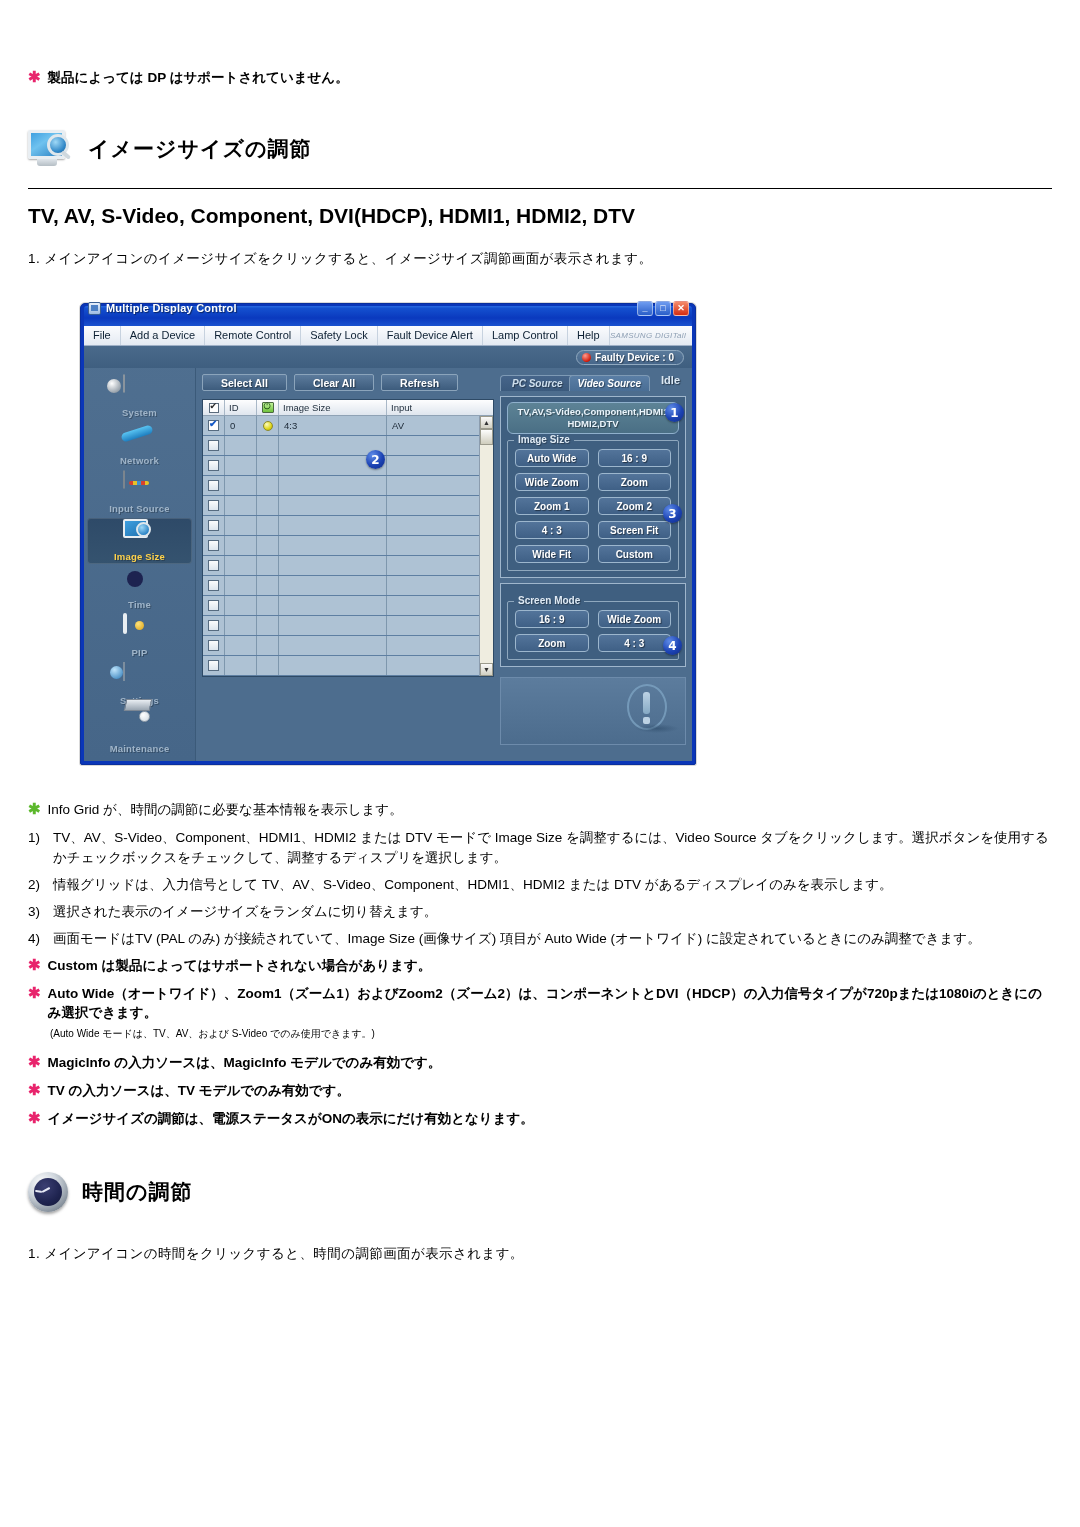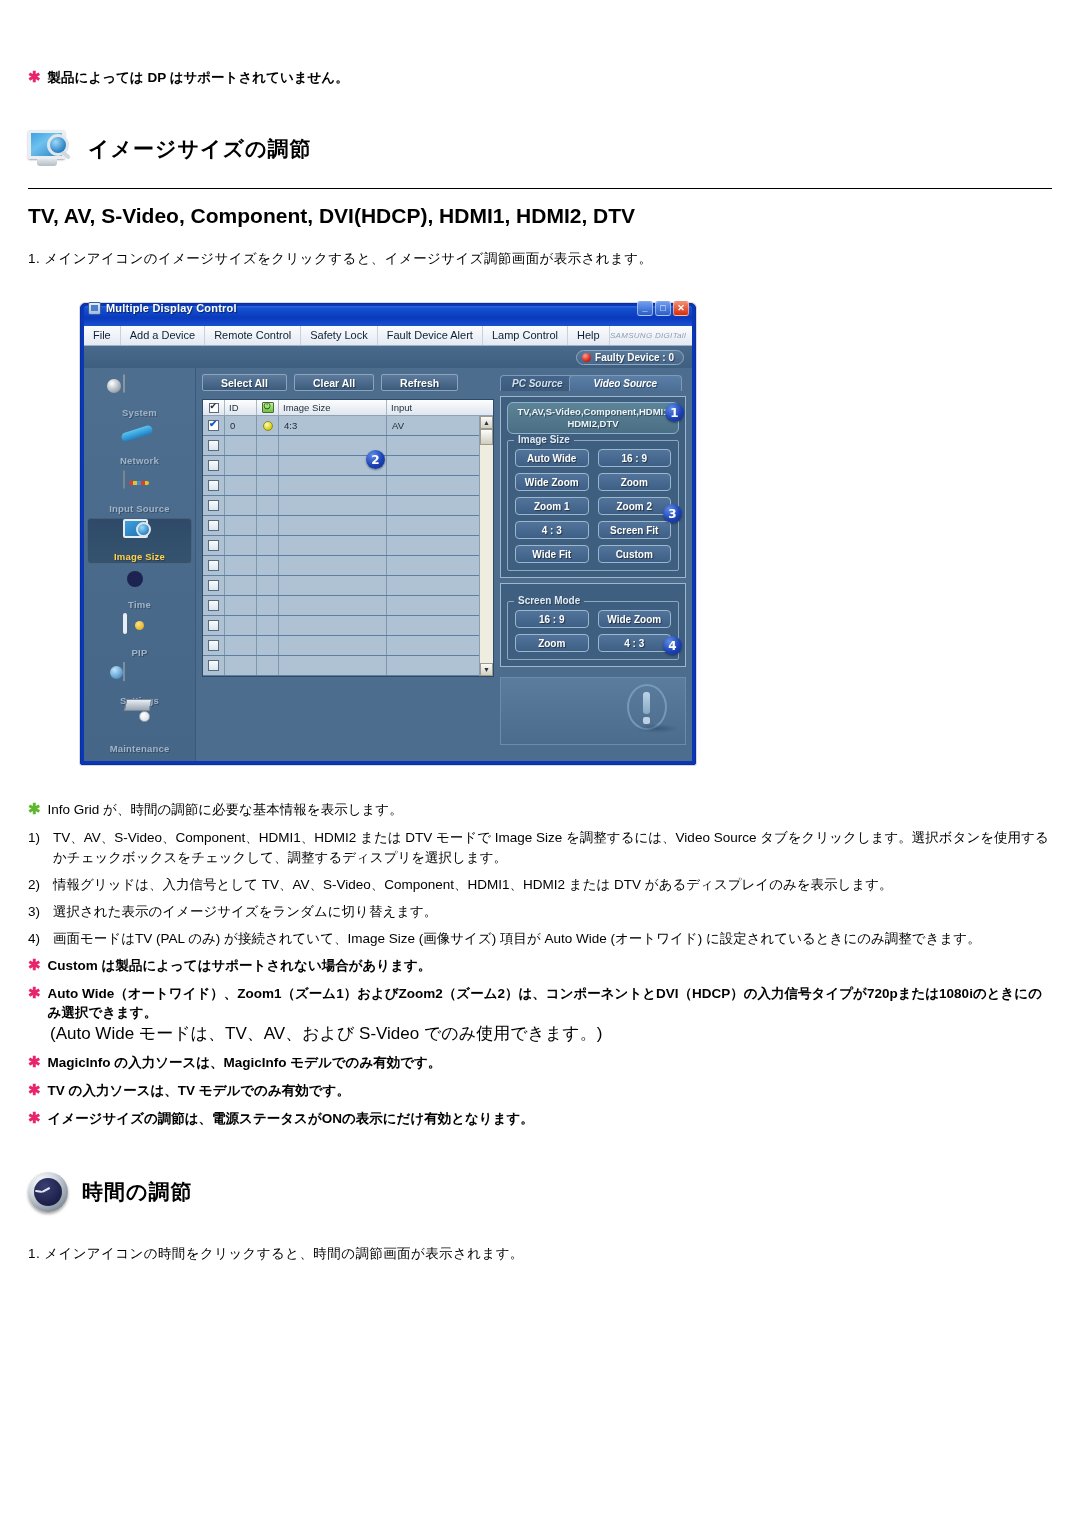--- a/index.html
+++ b/index.html
@@ -388,21 +388,21 @@
     background:linear-gradient(#46658a,#3b5a7d);
     border:1px solid #7e9ab5; border-bottom:none;
     border-radius:4px 4px 0 0; white-space:nowrap;
     text-shadow:1px 1px 1px rgba(0,0,0,.4);
     margin-right:-6px;
     font-style:italic;
   }
   .tab.active {
     background:linear-gradient(#5a7ea5,#4a6e95);
     color:#ffffff; z-index:2; position:relative;
-    padding:0 24px;
+    padding:0 8px;
   }
 
   .panel {
     border:1px solid #9fb6cc; background:#3f5f80;
     padding:5px 6px 6px 6px;
   }
   .panel-src {
     border:1px solid #8fb0cc;
     background:linear-gradient(#5d8396,#4a6f85);
     border-radius:6px;
@@ -846,21 +846,21 @@
 
   <div class="note-line">
     <span class="ast red">✱</span>
     <span class="t b">Custom は製品によってはサポートされない場合があります。</span>
   </div>
 
   <div class="note-line" style="margin-bottom:2px;">
     <span class="ast red">✱</span>
     <span class="t b">Auto Wide（オートワイド）、Zoom1（ズーム1）およびZoom2（ズーム2）は、コンポーネントとDVI（HDCP）の入力信号タイプが720pまたは1080iのときにのみ選択できます。</span>
   </div>
-  <div class="sub" style="font-size:17px;line-height:20px;margin-bottom:9px;">(Auto Wide モードは、TV、AV、および S-Video でのみ使用できます。)</div>
+  <div class="sub" style="font-size:10px;line-height:20px;margin-bottom:9px;">(Auto Wide モードは、TV、AV、および S-Video でのみ使用できます。)</div>
 
   <div class="note-line">
     <span class="ast red">✱</span>
     <span class="t b">MagicInfo の入力ソースは、MagicInfo モデルでのみ有効です。</span>
   </div>
   <div class="note-line">
     <span class="ast red">✱</span>
     <span class="t b">TV の入力ソースは、TV モデルでのみ有効です。</span>
   </div>
   <div class="note-line">

